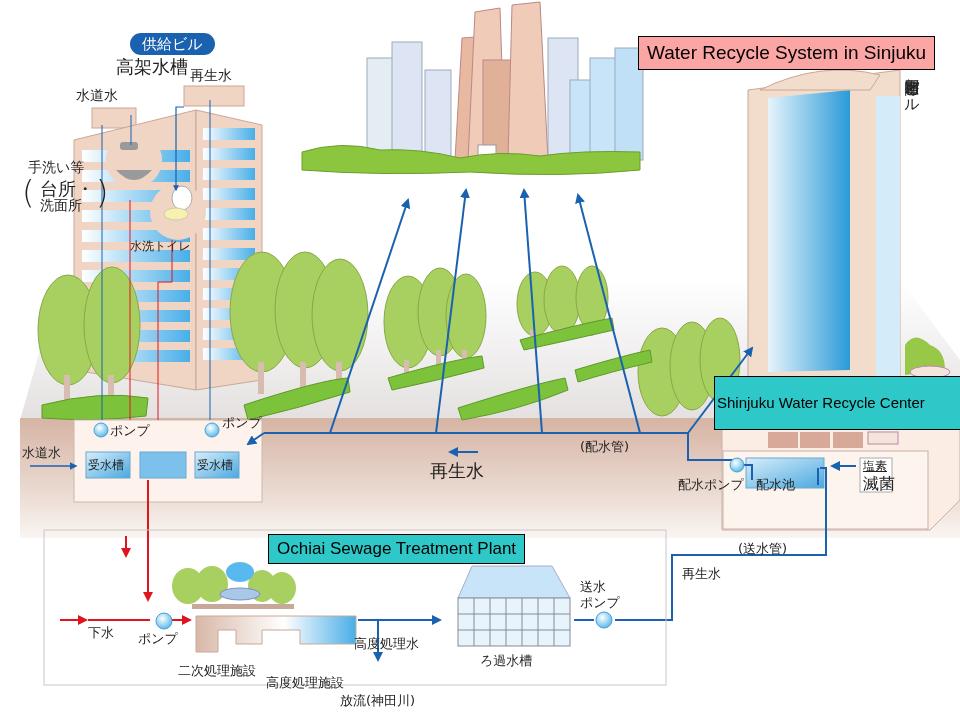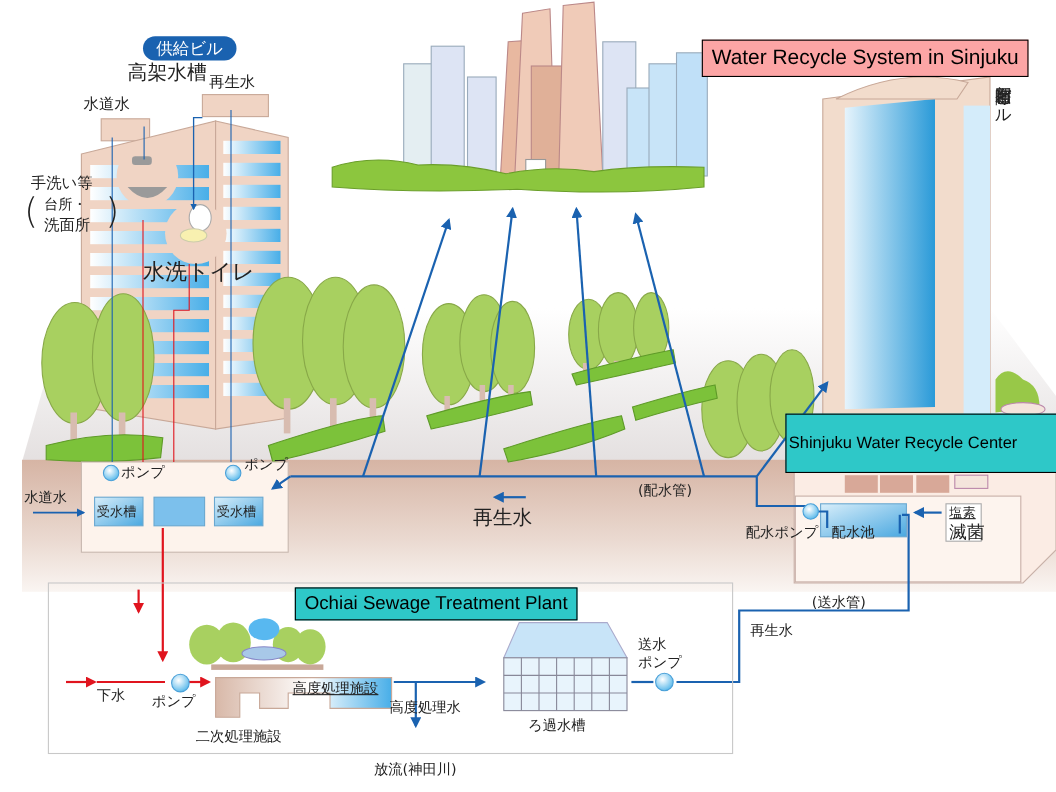--- a/index.html
+++ b/index.html
@@ -240,24 +240,24 @@
 </svg>
 
 <div class="box-title" style="left:638px;top:36px;">Water Recycle System in Sinjuku</div>
 
 <div class="pill" style="left:110px;top:33px;margin-left:20px;">供給ビル</div>
 <div class="lbl" style="left:116px;top:58px;font-size:18px;">高架水槽</div>
 <div class="lbl" style="left:190px;top:68px;font-size:14px;">再生水</div>
 <div class="lbl" style="left:76px;top:88px;font-size:14px;">水道水</div>
 <div class="lbl" style="left:28px;top:160px;font-size:14px;">手洗い等</div>
 <div class="lbl" style="left:22px;top:176px;font-size:32px;font-weight:300;">(</div>
-<div class="lbl" style="left:40px;top:180px;font-size:13px;">台所・</div>
+<div class="lbl" style="left:40px;top:180px;font-size:18px;">台所・</div>
 <div class="lbl" style="left:40px;top:198px;font-size:14px;">洗面所</div>
 <div class="lbl" style="left:96px;top:176px;font-size:32px;font-weight:300;">)</div>
-<div class="lbl" style="left:130px;top:240px;font-size:20px;font-family:Liberation Mono, monospace;">水洗トイレ</div>
+<div class="lbl" style="left:130px;top:240px;font-size:12px;">水洗トイレ</div>
 
 <div class="lbl" style="left:110px;top:424px;">ポンプ</div>
 <div class="lbl" style="left:222px;top:416px;">ポンプ</div>
 <div class="lbl" style="left:22px;top:446px;">水道水</div>
 <div class="lbl" style="left:88px;top:459px;font-size:12px;">受水槽</div>
 <div class="lbl" style="left:197px;top:459px;font-size:12px;">受水槽</div>
 
 <div class="lbl lbl-lg" style="left:430px;top:462px;">再生水</div>
 <div class="lbl" style="left:580px;top:440px;">(配水管)</div>
 
@@ -265,21 +265,21 @@
 
 <div class="box-teal" style="left:714px;top:376px;width:244px;height:52px;font-size:15px;line-height:52px;padding-left:2px;">Shinjuku Water Recycle Center</div>
 <div class="lbl" style="left:650px;top:478px;padding-left:28px;">配水ポンプ</div>
 <div class="lbl" style="left:756px;top:478px;">配水池</div>
 <div class="lbl" style="left:863px;top:460px;font-size:12px;text-decoration:underline;">塩素</div>
 <div class="lbl" style="left:863px;top:476px;font-size:16px;">滅菌</div>
 
 <div class="box-teal" style="left:268px;top:534px;height:28px;line-height:28px;font-size:17px;padding:0 8px;">Ochiai Sewage  Treatment Plant</div>
 <div class="lbl" style="left:88px;top:626px;text-align:center;">下水</div>
 <div class="lbl" style="left:138px;top:632px;">ポンプ</div>
-<div class="lbl" style="left:266px;top:620px;text-decoration:underline;">高度処理施設</div>
+<div class="lbl" style="left:266px;top:676px;">高度処理施設</div>
 <div class="lbl" style="left:178px;top:664px;">二次処理施設</div>
 <div class="lbl" style="left:354px;top:598px;margin-top:39px;">高度処理水</div>
 <div class="lbl" style="left:480px;top:654px;">ろ過水槽</div>
 <div class="lbl" style="left:580px;top:580px;">送水</div>
 <div class="lbl" style="left:580px;top:596px;">ポンプ</div>
 <div class="lbl" style="left:340px;top:694px;">放流(神田川)</div>
 <div class="lbl" style="left:738px;top:542px;">(送水管)</div>
 <div class="lbl" style="left:682px;top:567px;">再生水</div>
 
 </body></html>

